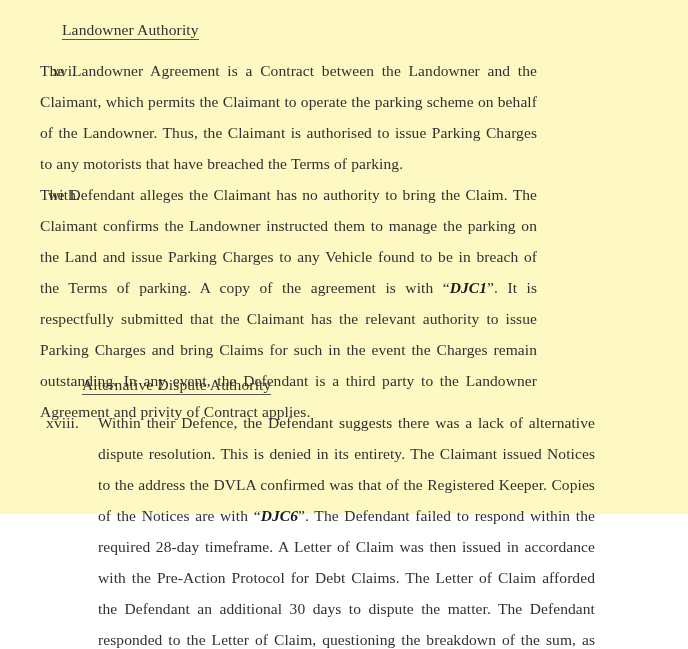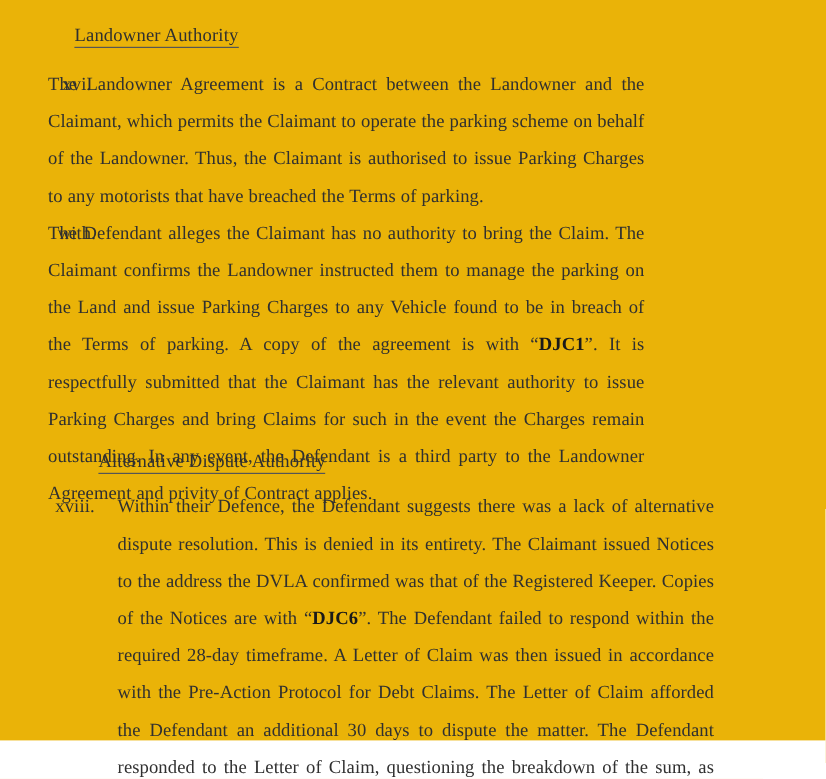--- a/index.html
+++ b/index.html
@@ -11,22 +11,22 @@
     width: 688px;
     height: 649px;
     overflow: hidden;
     font-family: "Liberation Serif", "DejaVu Serif", serif;
     color: #2e2e2e;
     -webkit-font-smoothing: antialiased;
   }
   .page {
     position: relative;
     width: 688px;
-    height: 617px;
-    background: #eab308;
+    height: 514px;
+    background: #fef9c3;
   }
   .content {
     position: absolute;
     left: 0;
     top: 0;
     width: 688px;
   }
 
   
   .heading {
@@ -76,20 +76,21 @@
     text-align: justify;
     text-justify: inter-word;
     color: #303030;
     letter-spacing: 0.08px;
     word-spacing: 0.2px;
   }
   .item .body b,
   .item .body .ex {
     font-weight: bold;
     color: #1a1a1a;
+    font-style: italic;
   }
 
   .item-xvi   { left: 40px; top: 55px;  }
   .item-xvii  { left: 40px; top: 179px; }
   .item-xviii { left: 37px; top: 407px; }
 
   .item-xviii .marker { width: 51px; }
   .item-xviii .body   { margin-left: 61px; width: 497px; }
 </style>
 </head>

